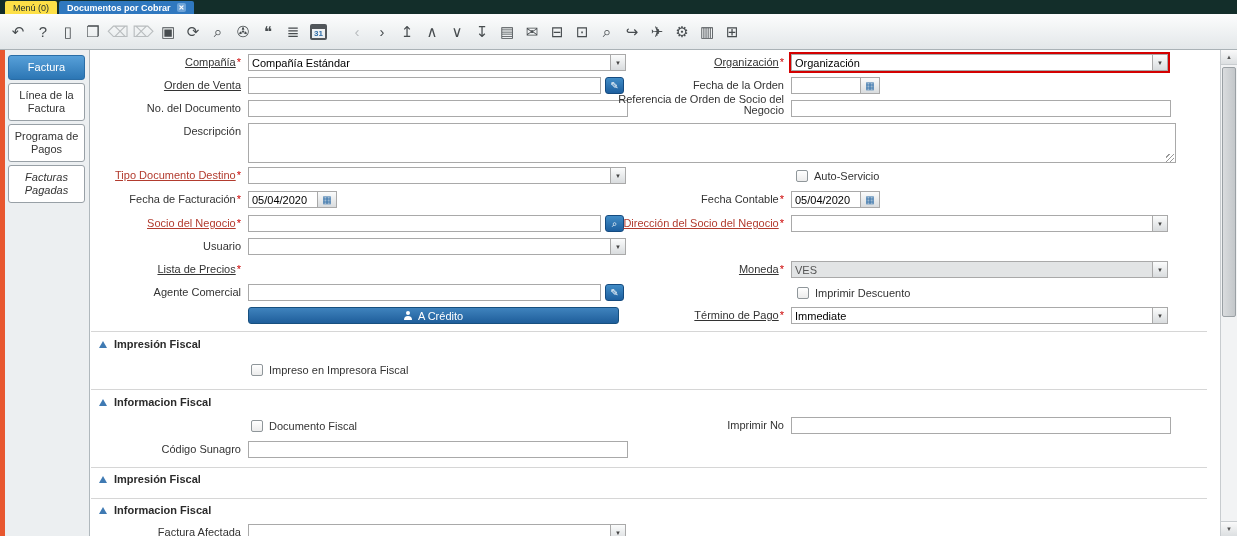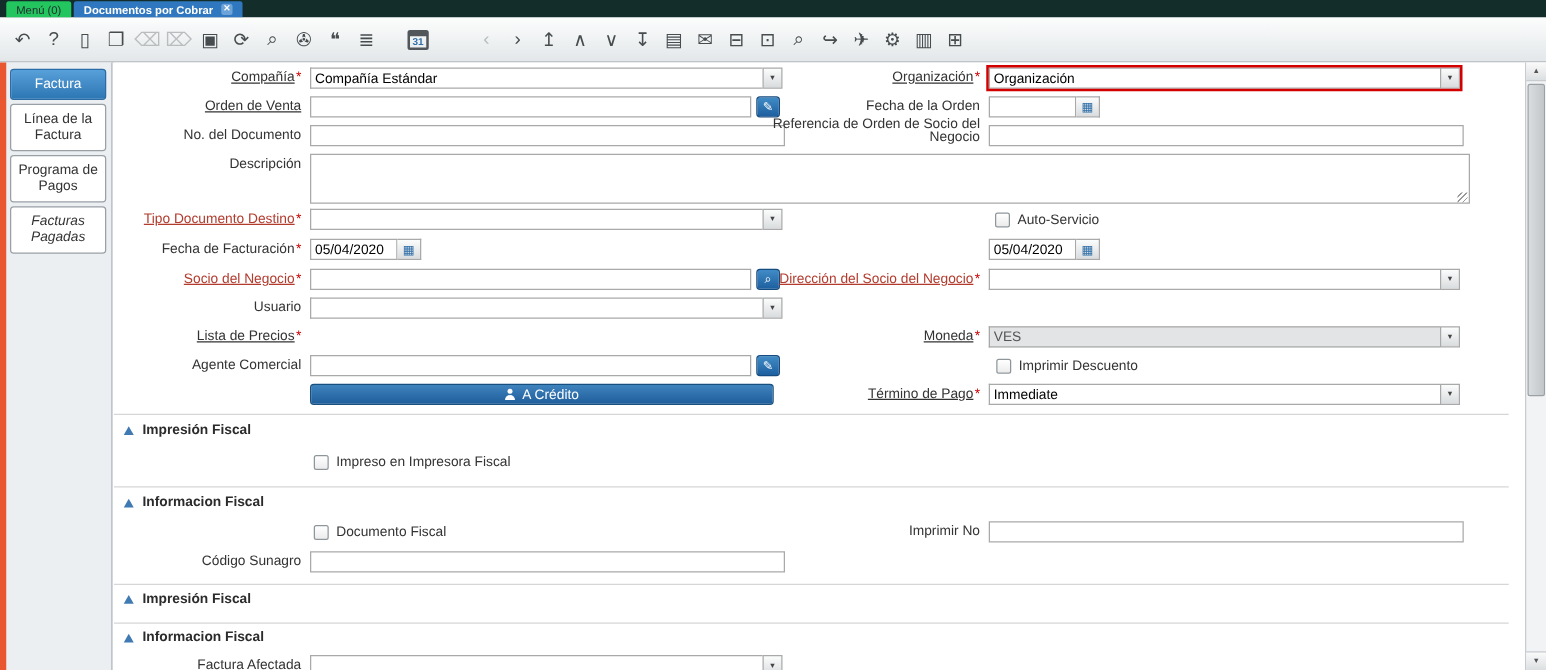--- a/index.html
+++ b/index.html
@@ -5,33 +5,33 @@
   * { box-sizing: border-box; margin: 0; padding: 0; }
   html,body { width:1237px; height:536px; overflow:hidden; background:#fff;
               font-family:"Liberation Sans", sans-serif; }
   #screen { position:relative; width:1237px; height:536px; background:#fff; overflow:hidden; }
 
   
   .topbar { position:absolute; top:0; left:0; width:100%; height:14px; background:#132e2a;
             display:flex; align-items:flex-end; padding-left:5px; gap:2px; }
   .wtab { height:13px; display:flex; align-items:center; font-size:9px; padding:0 8px;
           border-radius:2px 2px 0 0; cursor:pointer; white-space:nowrap; }
-  .wtab.menu { background:#22c55e; color:#21302e;text-align:center; }
+  .wtab.menu { background:#fde047; color:#21302e;text-align:center; }
   .wtab.act  { background:#2f78bf; color:#fff; gap:6px; font-weight:bold; }
   .tclose { font-size:7px; line-height:1; background:#6ca3d8; border-radius:2px; padding:1px 2px; color:#fff; }
 
   
   .toolbar { position:absolute; top:14px; left:0; width:100%; height:36px;
              background:linear-gradient(#fcfdfd,#e3e7e9); border-bottom:1px solid #aab2b6;
              display:flex; align-items:center; padding-left:6px; gap:1px; }
   .tbtn { width:24px; height:24px; display:inline-flex; align-items:center; justify-content:center;
           font-size:15px; color:#474c4f; border-radius:3px; cursor:pointer; flex:0 0 auto; }
   .tbtn.tdis { color:#b9bdbf; cursor:default; }
   .tbtn.tbox { font-size:8px; font-weight:bold; color:#2f6ea8; width:17px; height:16px;
-               border:2px solid #51565a; border-top-width:5px; border-radius:2px; margin:0 20px; }
+               border:2px solid #51565a; border-top-width:5px; border-radius:2px; margin:0 4px; }
   .tsep { width:12px; height:24px; flex:0 0 auto; }
 
   
   .sidebar { position:absolute; left:0; top:50px; width:90px; height:486px;
              background:#eceff1; border-right:1px solid #b0b8bd; }
   .accent { position:absolute; left:0; top:0; bottom:0; width:5px; background:#e8572f; }
   .stabs { position:absolute; left:5px; top:2px; right:0; }
   .stab { margin:3px 4px 3px 3px; border:1px solid #98a0a6; border-radius:3px; background:#fff;
           font-size:11px; color:#333; text-align:center; padding:5px 2px; line-height:13px; cursor:pointer; }
   .stab.sactive { background:linear-gradient(#57a0d9,#2c76b4); color:#fff; border-color:#2a6da6; }
@@ -218,20 +218,21 @@
         <span class="cblab">Auto-Servicio</span>
       </div>
     </div>
 
     <div class="frow" style="top:141px">
       <div class="lab"><span>Fecha de Facturación</span><span class="req">*</span></div>
       <div class="datefld" style="left:157px">
         <input class="dinput" value="05/04/2020" style="">
         <span class="calbtn">▦</span>
       </div>
+      <div class="lab right"><span>Fecha Contable</span><span class="req">*</span></div>
       <div class="datefld" style="left:700px">
         <input class="dinput" value="05/04/2020" style="">
         <span class="calbtn">▦</span>
       </div>
     </div>
 
     <div class="frow" style="top:165px">
       <div class="lab"><span class="lnkred">Socio del Negocio</span><span class="req">*</span></div>
       <div class="hgroup" style="left:157px">
         <input class="gin" value="" style="">

